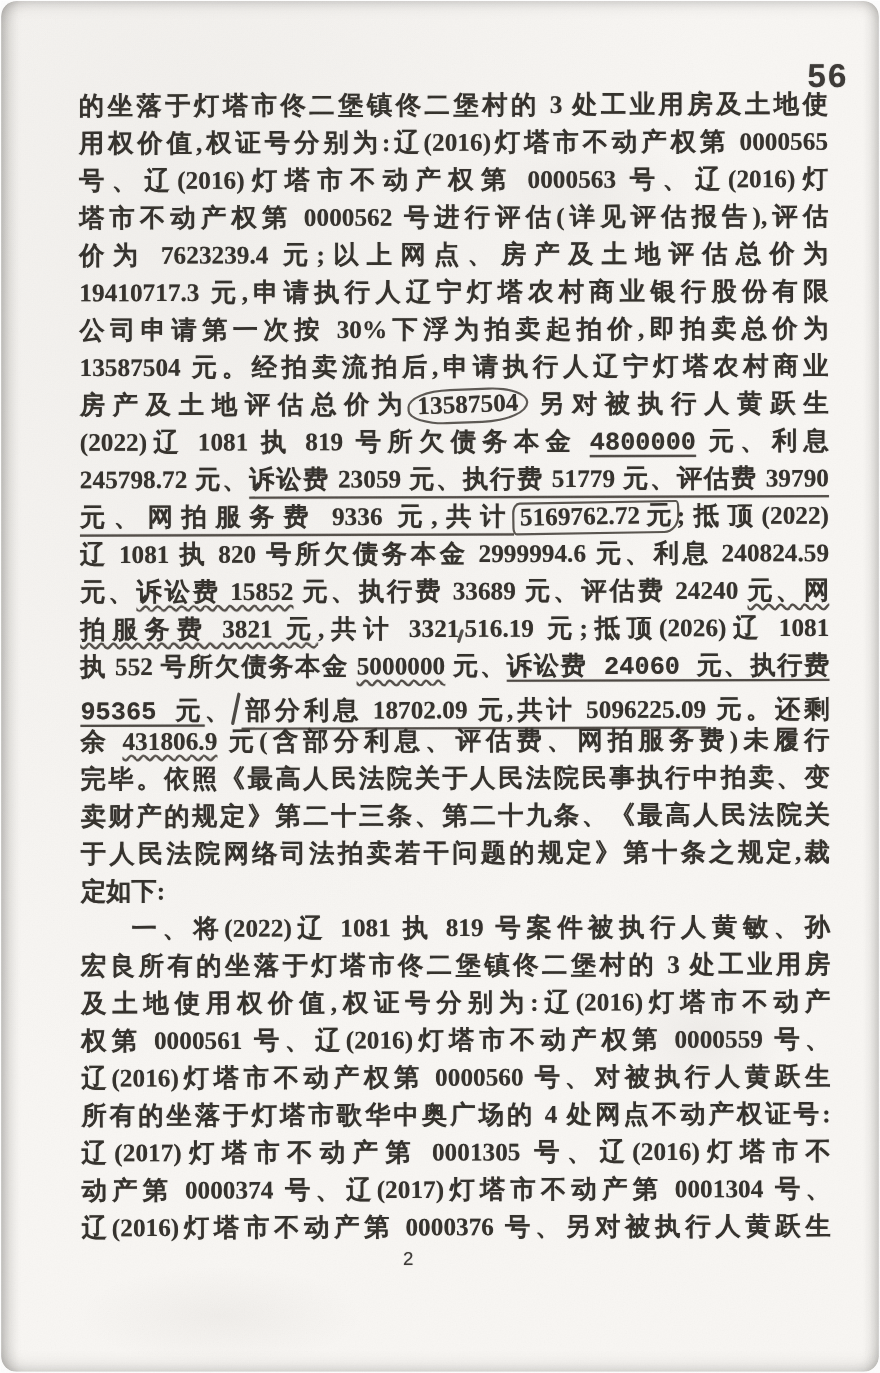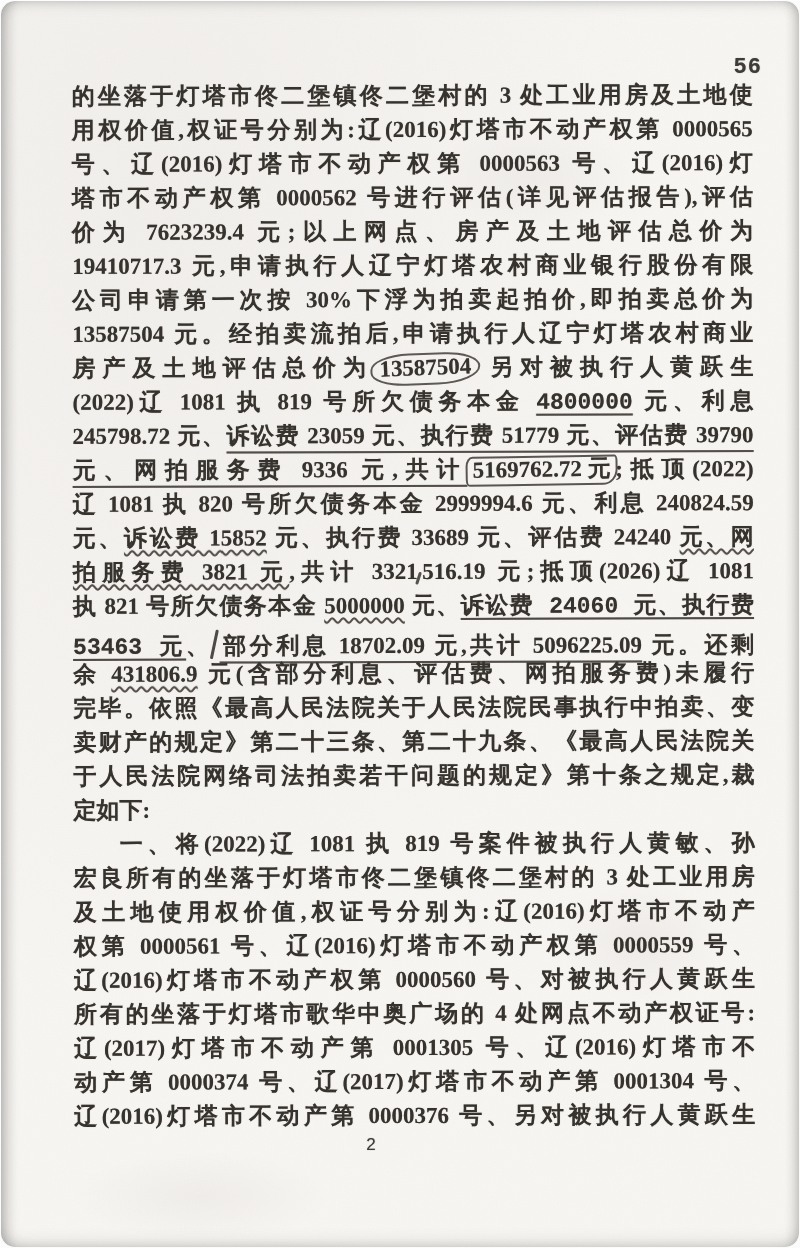--- a/index.html
+++ b/index.html
@@ -18,21 +18,21 @@
       inset -9px 0 14px -10px rgba(80,78,74,.38),
       inset 0 10px 16px -12px rgba(80,78,74,.35),
       inset 0 -12px 18px -12px rgba(80,78,74,.28);
   }
   .smudge{position:absolute;border-radius:50%;pointer-events:none;}
   .smudge.s1{left:560px;top:880px;width:160px;height:120px;background:radial-gradient(closest-side,rgba(110,100,92,.07),rgba(0,0,0,0));}
   .smudge.s2{left:70px;top:1150px;width:260px;height:90px;background:radial-gradient(closest-side,rgba(110,100,92,.06),rgba(0,0,0,0));}
   .smudge.s3{left:430px;top:120px;width:200px;height:110px;background:radial-gradient(closest-side,rgba(110,100,92,.05),rgba(0,0,0,0));}
 
   .corner-num{
-    position:absolute;left:733px;top:52px;font-size:22px;font-weight:700;
+    position:absolute;left:733px;top:52px;font-size:30px;font-weight:700;
     color:#3b3835;letter-spacing:2px;font-family:"Liberation Sans","DejaVu Sans",sans-serif;
     text-shadow:0 0 1px rgba(59,56,53,.6);
   }
   .bottom-num{
     position:absolute;left:352px;top:1134px;width:36px;text-align:center;
     font-size:17px;color:#3b3835;font-family:"Liberation Sans","DejaVu Sans",sans-serif;
     text-shadow:0 0 1px rgba(59,56,53,.5);
   }
 
   .text-block{
@@ -112,22 +112,22 @@
         <div class="line"><span>19410717.3 元,申请执行人辽宁灯塔农村商业银行股份有限</span></div>
         <div class="line"><span>公司申请第一次按 30%下浮为拍卖起拍价,即拍卖总价为</span></div>
         <div class="line"><span>13587504 元。经拍卖流拍后,申请执行人辽宁灯塔农村商业</span></div>
         <div class="line"><span>房产及土地评估总价为</span><span class="mk-circle">13587504</span><span> 另对被执行人黄跃生</span></div>
         <div class="line"><span>(2022)辽 1081 执 819 号所欠债务本金 </span><span class="mk-underline">4800000</span><span> 元、利息</span></div>
         <div class="line"><span>245798.72 元、</span><span class="mk-underline-low">诉讼费 23059 元、执行费 51779 元、评估费 39790</span></div>
         <div class="line"><span class="mk-underline-low">元、网拍服务费 9336 元,共计</span><span class="mk-box">5169762.72 元</span><span>;抵顶(2022)</span></div>
         <div class="line"><span>辽 1081 执 820 号所欠债务本金 2999994.6 元、利息 240824.59</span></div>
         <div class="line"><span>元、</span><span class="mk-wavy">诉讼费 15852</span><span> 元、执行费 33689 元、评估费 24240 </span><span class="mk-wavy">元、网</span></div>
         <div class="line"><span class="mk-wavy">拍服务费 3821 元</span><span>,共计 3321</span><span class="mk-tick-small"></span><span>516.19 元;抵顶(2026)辽 1081</span></div>
-        <div class="line"><span>执 821 号所欠债务本金 </span><span class="mk-wavy">5000000</span><span> 元、</span><span class="mk-underline">诉讼费 24060 元、执行费</span></div>
-        <div class="line"><span class="mk-underline">53463 元</span><span>、</span><span class="mk-tick-tall"></span><span class="mk-underline-low">部分利息 18702.09 元,共计 5096225.09</span><span> 元。还剩</span></div>
+        <div class="line"><span>执 552 号所欠债务本金 </span><span class="mk-wavy">5000000</span><span> 元、</span><span class="mk-underline">诉讼费 24060 元、执行费</span></div>
+        <div class="line"><span class="mk-underline">95365 元</span><span>、</span><span class="mk-tick-tall"></span><span class="mk-underline-low">部分利息 18702.09 元,共计 5096225.09</span><span> 元。还剩</span></div>
         <div class="line"><span>余 </span><span class="mk-wavy">431806.9</span><span> 元(含部分利息、评估费、网拍服务费)未履行</span></div>
         <div class="line"><span>完毕。依照《最高人民法院关于人民法院民事执行中拍卖、变</span></div>
         <div class="line"><span>卖财产的规定》第二十三条、第二十九条、《最高人民法院关</span></div>
         <div class="line"><span>于人民法院网络司法拍卖若干问题的规定》第十条之规定,裁</span></div>
         <div class="line short"><span>定如下:</span></div>
         <div class="line indent"><span>一、将(2022)辽 1081 执 819 号案件被执行人黄敏、孙</span></div>
         <div class="line"><span>宏良所有的坐落于灯塔市佟二堡镇佟二堡村的 3 处工业用房</span></div>
         <div class="line"><span>及土地使用权价值,权证号分别为:辽(2016)灯塔市不动产</span></div>
         <div class="line"><span>权第 0000561 号、辽(2016)灯塔市不动产权第 0000559 号、</span></div>
         <div class="line"><span>辽(2016)灯塔市不动产权第 0000560 号、对被执行人黄跃生</span></div>

